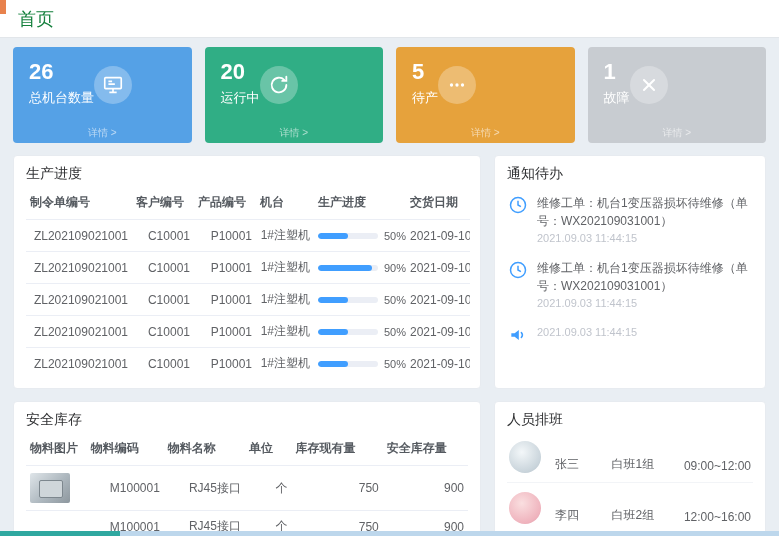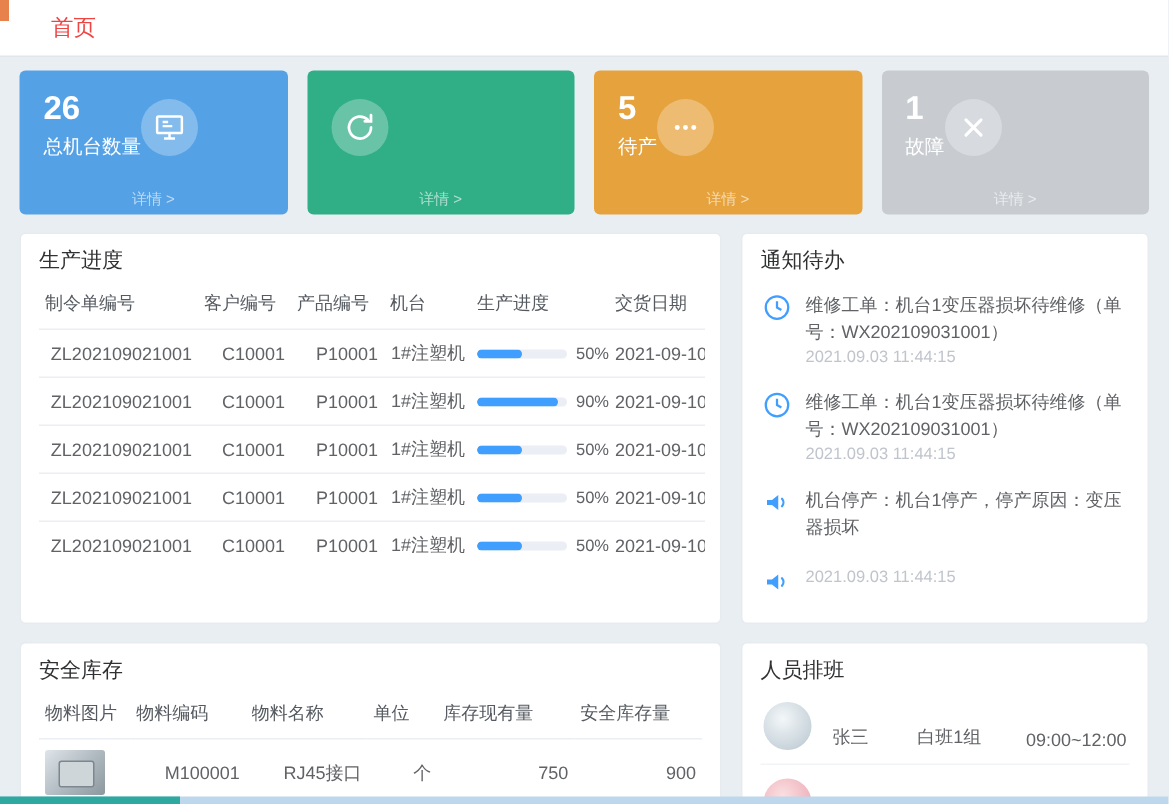--- a/index.html
+++ b/index.html
@@ -2,37 +2,37 @@
 <html><head>
 <meta charset="utf-8">
 <style>
   * { margin:0; padding:0; box-sizing:border-box; }
   html,body { width:779px; height:536px; overflow:hidden; }
   body { font-family:"Liberation Sans","DejaVu Sans",sans-serif; background:#e9eef3; position:relative; }
 
   .corner-strip { position:absolute; left:0; top:0; width:6px; height:14px; background:#e8824d; z-index:9; }
 
   .topbar { height:38px; background:#ffffff; border-bottom:1px solid #e2e6ea; display:flex; align-items:center; padding-left:18px; }
-  .topbar-title { font-size:15px; color:#ef4444;margin-left:16px; }
+  .topbar-title { font-size:18px; color:#15803d; }
 
   .main { padding:9px 13px 0; }
 
   .cards { display:flex; gap:13px; margin-bottom:12px; }
   .card { flex:1; height:96px; border-radius:4px; color:#fff; position:relative; padding:13px 16px 0; display:flex; justify-content:flex-start; cursor:pointer; }
   .card-num { font-size:22px; font-weight:bold; line-height:1.1; }
   .card-label { font-size:13px; margin-top:5px; }
   .card-icon { width:38px; height:38px; border-radius:50%; background:rgba(255,255,255,0.28); display:flex; align-items:center; justify-content:center; align-self:flex-start; margin-top:6px; }
   .card-detail { position:absolute; left:0; bottom:3px; width:100%; text-align:center; font-size:10px; color:rgba(255,255,255,0.6); }
 
   .grid { display:grid; grid-template-columns:1fr 272px; gap:12px 13px; }
   .panel { background:#ffffff; border:1px solid #e7ebf0; border-radius:4px; padding:9px 12px; overflow:hidden; }
   .panel-title { font-size:14px; color:#303133; margin-bottom:3px; }
 
   table { width:100%; border-collapse:collapse; table-layout:fixed; }
-  th { font-size:12px; color:#555a60; text-align:left; font-weight:normal; padding:8px 4px; border-bottom:1px solid #ebeef5; white-space:nowrap; overflow:hidden; }
+  th { font-size:12px; color:#555a60; text-align:left; font-weight:bold; padding:8px 4px; border-bottom:1px solid #ebeef5; white-space:nowrap; overflow:hidden; }
   td { font-size:12px; color:#606266; padding:7px 4px; border-bottom:1px solid #ebeef5; white-space:nowrap; overflow:hidden;text-align:right; }
   tr:last-child td { border-bottom:none; }
 
   .progress-cell { display:flex; align-items:center; }
   .bar { width:60px; height:6px; background:#ebeef5; border-radius:3px; overflow:hidden; flex:none; }
   .bar-fill { display:block; height:100%; background:#409eff; border-radius:3px; }
   .pct { margin-left:6px; font-size:11px; color:#606266; }
 
   .notice-item { display:flex; gap:8px; padding:8px 0 7px; cursor:pointer; }
   .notice-icon { flex:none; width:22px; height:22px; display:flex; align-items:center; justify-content:center; }
@@ -77,20 +77,24 @@
         <svg width="22" height="22" viewBox="0 0 24 24" fill="none" stroke="#ffffff" stroke-width="1.8">
           <rect x="3" y="4" width="18" height="12" rx="1"></rect>
           <path d="M8 20h8M12 16v4"></path>
           <path d="M7 8h4M7 11h7"></path>
         </svg>
       </div>
       <div class="card-detail">详情 &gt;</div>
     </div>
 
     <div class="card" style="background: rgb(48, 174, 133);">
+      <div>
+        <div class="card-num">20</div>
+        <div class="card-label">运行中</div>
+      </div>
       <div class="card-icon">
         <svg width="22" height="22" viewBox="0 0 24 24" fill="none" stroke="#ffffff" stroke-width="2" stroke-linecap="round">
           <path d="M20 12a8 8 0 1 1-2.3-5.6"></path>
           <path d="M20 3v4.5h-4.5"></path>
         </svg>
       </div>
       <div class="card-detail">详情 &gt;</div>
     </div>
 
     <div class="card" style="background: rgb(230, 162, 60);">
@@ -249,32 +253,20 @@
               <circle cx="12" cy="12" r="9"></circle>
               <path d="M12 7v5l3.5 2"></path>
             </svg>
         </span>
         <div>
           <div class="notice-text">维修工单：机台1变压器损坏待维修（单号：WX202109031001）</div>
           <div class="notice-time">2021.09.03 11:44:15</div>
         </div>
       </div>
 
-      <div class="notice-item">
-        <span class="notice-icon">
-          <svg width="20" height="20" viewBox="0 0 24 24">
-              <path d="M4 10v4h4l5 4V6L8 10H4z" fill="#409eff"></path>
-              <path d="M16 9a4.5 4.5 0 0 1 0 6" fill="none" stroke="#409eff" stroke-width="1.8" stroke-linecap="round"></path>
-            </svg>
-        </span>
-        <div>
-          <div class="notice-text">机台停产：机台1停产，停产原因：变压器损坏</div>
-          <div class="notice-time"></div>
-        </div>
-      </div>
 
       <div class="notice-item">
         <span class="notice-icon">
           <svg width="20" height="20" viewBox="0 0 24 24">
               <path d="M4 10v4h4l5 4V6L8 10H4z" fill="#409eff"></path>
               <path d="M16 9a4.5 4.5 0 0 1 0 6" fill="none" stroke="#409eff" stroke-width="1.8" stroke-linecap="round"></path>
             </svg>
         </span>
         <div>
           <div class="notice-time">2021.09.03 11:44:15</div>

